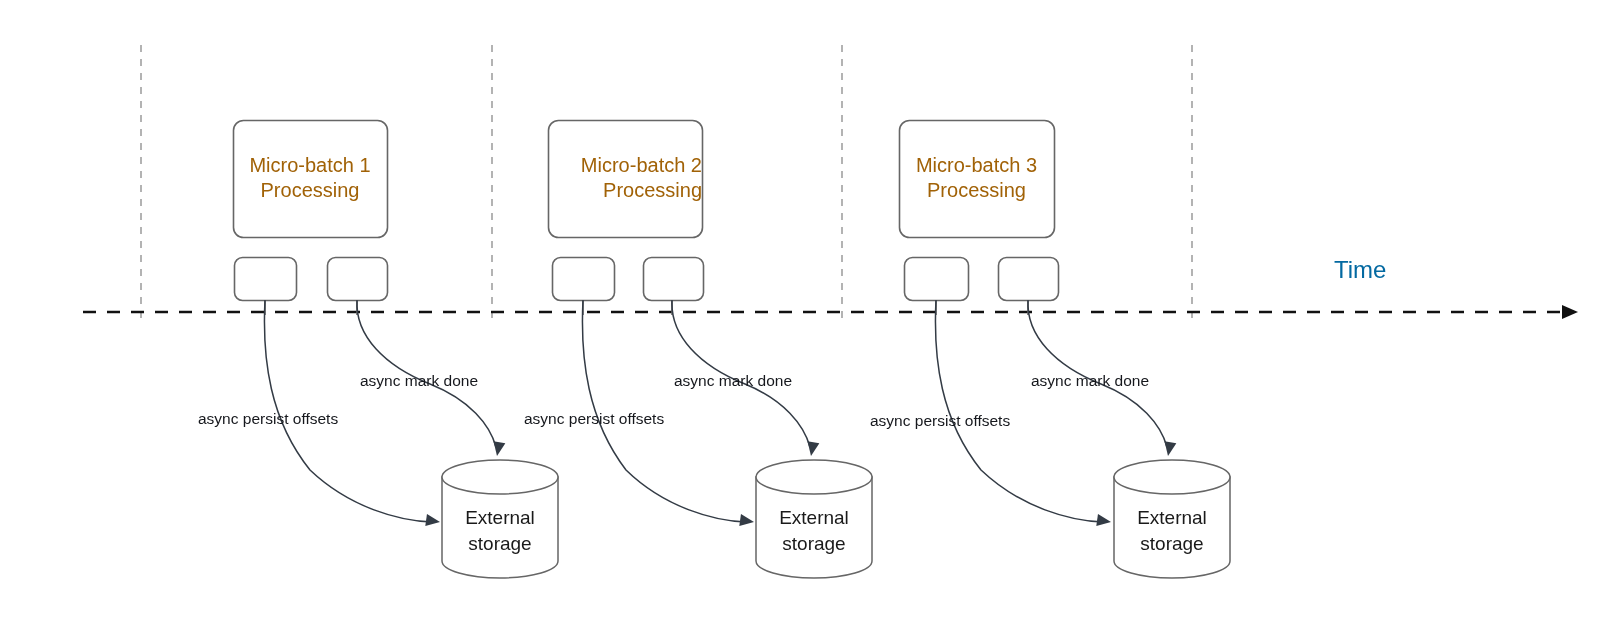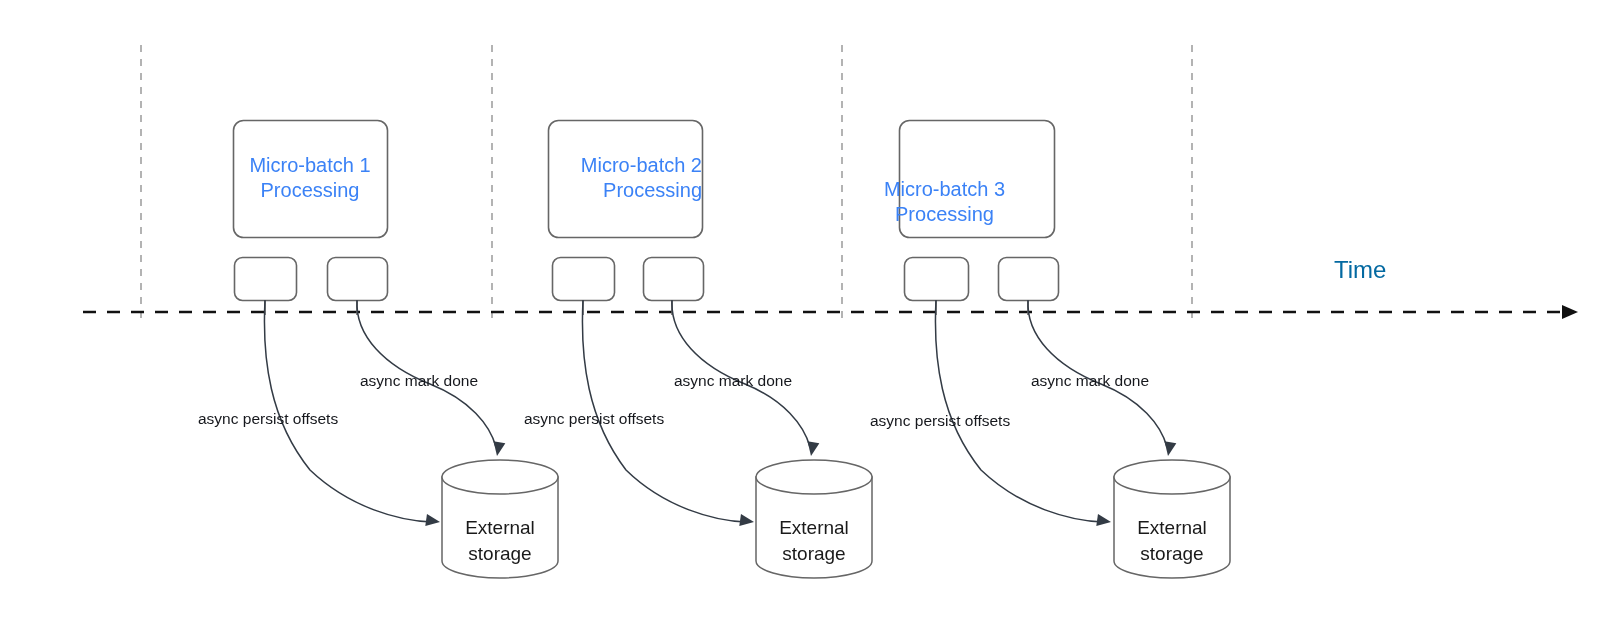--- a/index.html
+++ b/index.html
@@ -21,21 +21,21 @@
     position: absolute;
     left: 0;
     top: 0;
     width: 1600px;
     height: 642px;
   }
   .box-label {
     position: absolute;
     font-size: 20px;
     line-height: 25px;
-    color: #3b82f6;
+    color: #a16207;
     text-align: center;
     white-space: pre;
     pointer-events: none;
   }
   .flow-label {
     position: absolute;
     font-size: 15.5px;
     font-weight: normal;
     color: #16181d;
     white-space: nowrap;
@@ -46,21 +46,20 @@
     color: #0369a1;
     white-space: nowrap;
   }
   .cyl-label {
     position: absolute;
     font-size: 19px;
     line-height: 26px;
     color: #1a1a1a;
     text-align: center;
     white-space: pre;
-    margin-top: 10px;
   }
 </style>
 </head>
 <body>
 
 <div id="canvas">
   <svg class="layer" id="svg-layer" xmlns="http://www.w3.org/2000/svg" viewBox="0 0 1600 642">
       <line x1="141" y1="45" x2="141" y2="322" stroke="#b3b3b3" stroke-width="2" stroke-dasharray="7 7"></line>
       <line x1="492" y1="45" x2="492" y2="322" stroke="#b3b3b3" stroke-width="2" stroke-dasharray="7 7"></line>
       <line x1="842" y1="45" x2="842" y2="322" stroke="#b3b3b3" stroke-width="2" stroke-dasharray="7 7"></line>
@@ -104,18 +103,18 @@
   <div id="labels">
       <div class="time-label" style="left: 1334px; top: 256px;">Time</div>
       <div class="box-label" style="left: 233px; top: 152.5px; width: 154px;"><div>Micro-batch 1</div><div>Processing</div></div>
       <div class="flow-label" style="left: 198px; top: 410px;">async persist offsets</div>
       <div class="flow-label" style="left: 360px; top: 372px;">async mark done</div>
       <div class="cyl-label" style="left: 442px; top: 505px; width: 116px;"><div>External</div><div>storage</div></div>
       <div class="box-label" style="left: 548px; top: 152.5px; width: 154px; text-align: right;"><div>Micro-batch 2</div><div>Processing</div></div>
       <div class="flow-label" style="left: 524px; top: 410px;">async persist offsets</div>
       <div class="flow-label" style="left: 674px; top: 372px;">async mark done</div>
       <div class="cyl-label" style="left: 756px; top: 505px; width: 116px;"><div>External</div><div>storage</div></div>
-      <div class="box-label" style="left: 867px; top: 152.5px; width: 155px; margin-top: 24px;"><div>Micro-batch 3</div><div>Processing</div></div>
+      <div class="box-label" style="left: 899px; top: 152.5px; width: 155px;"><div>Micro-batch 3</div><div>Processing</div></div>
       <div class="flow-label" style="left: 870px; top: 412px;">async persist offsets</div>
       <div class="flow-label" style="left: 1031px; top: 372px;">async mark done</div>
       <div class="cyl-label" style="left: 1114px; top: 505px; width: 116px;"><div>External</div><div>storage</div></div>
     </div>
 </div>
 
 </body></html>

